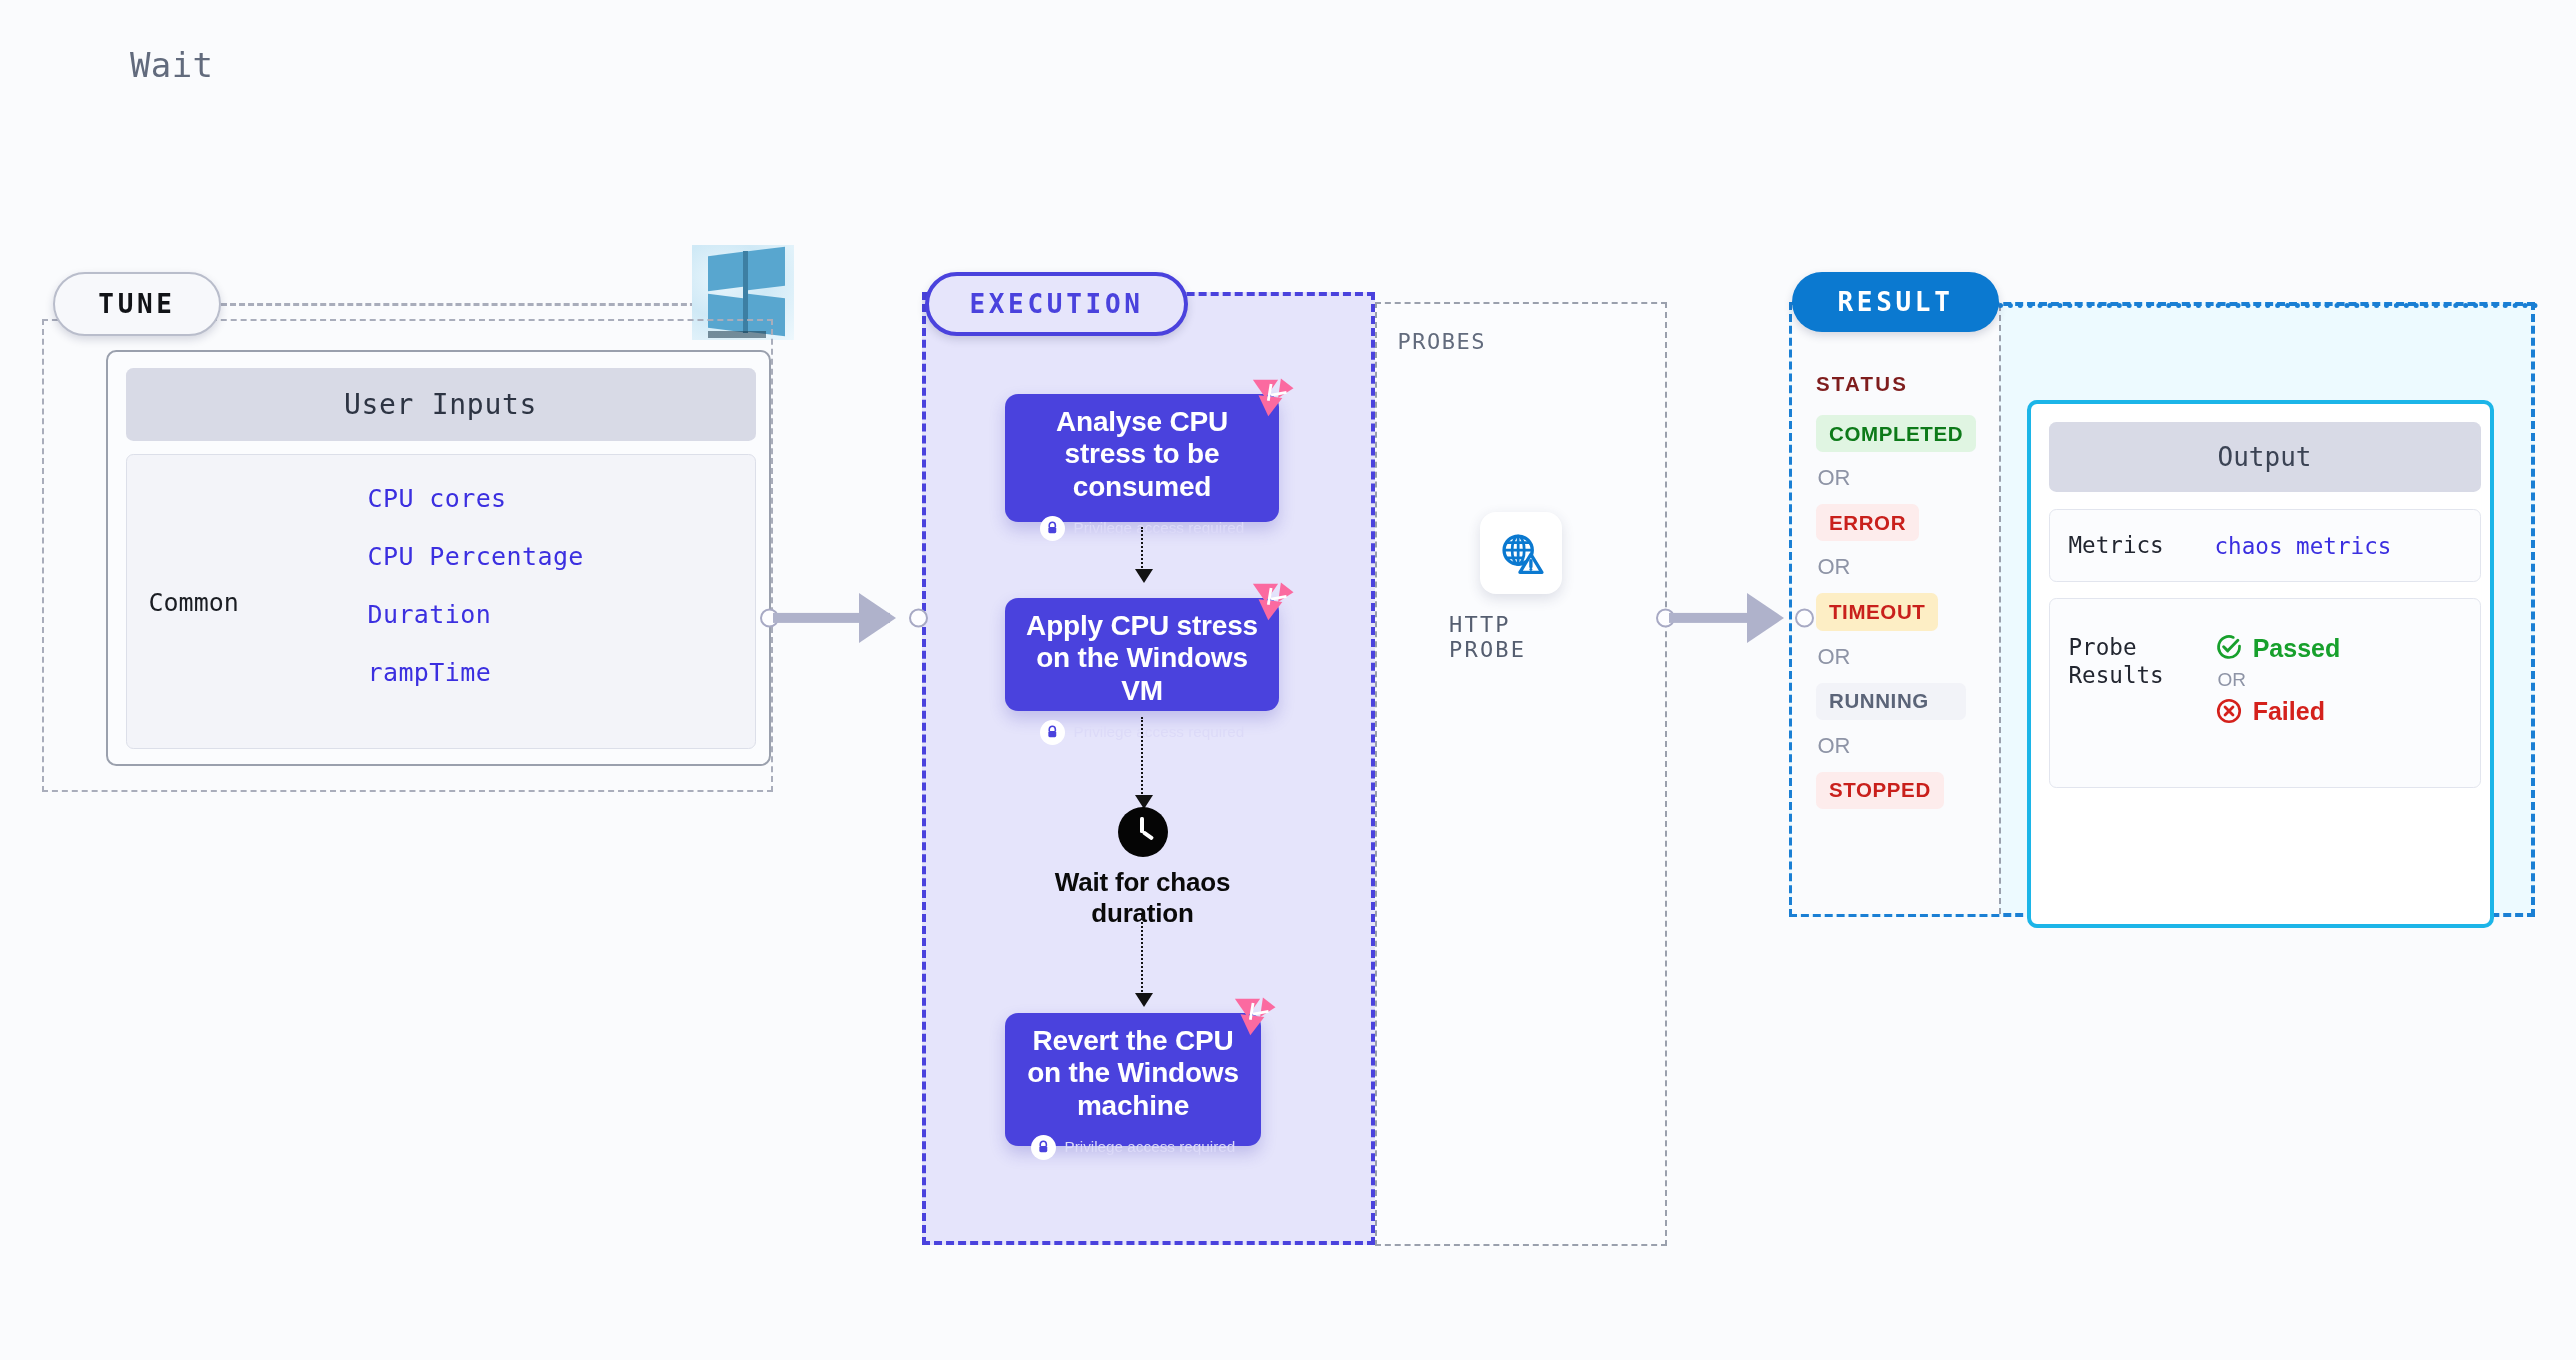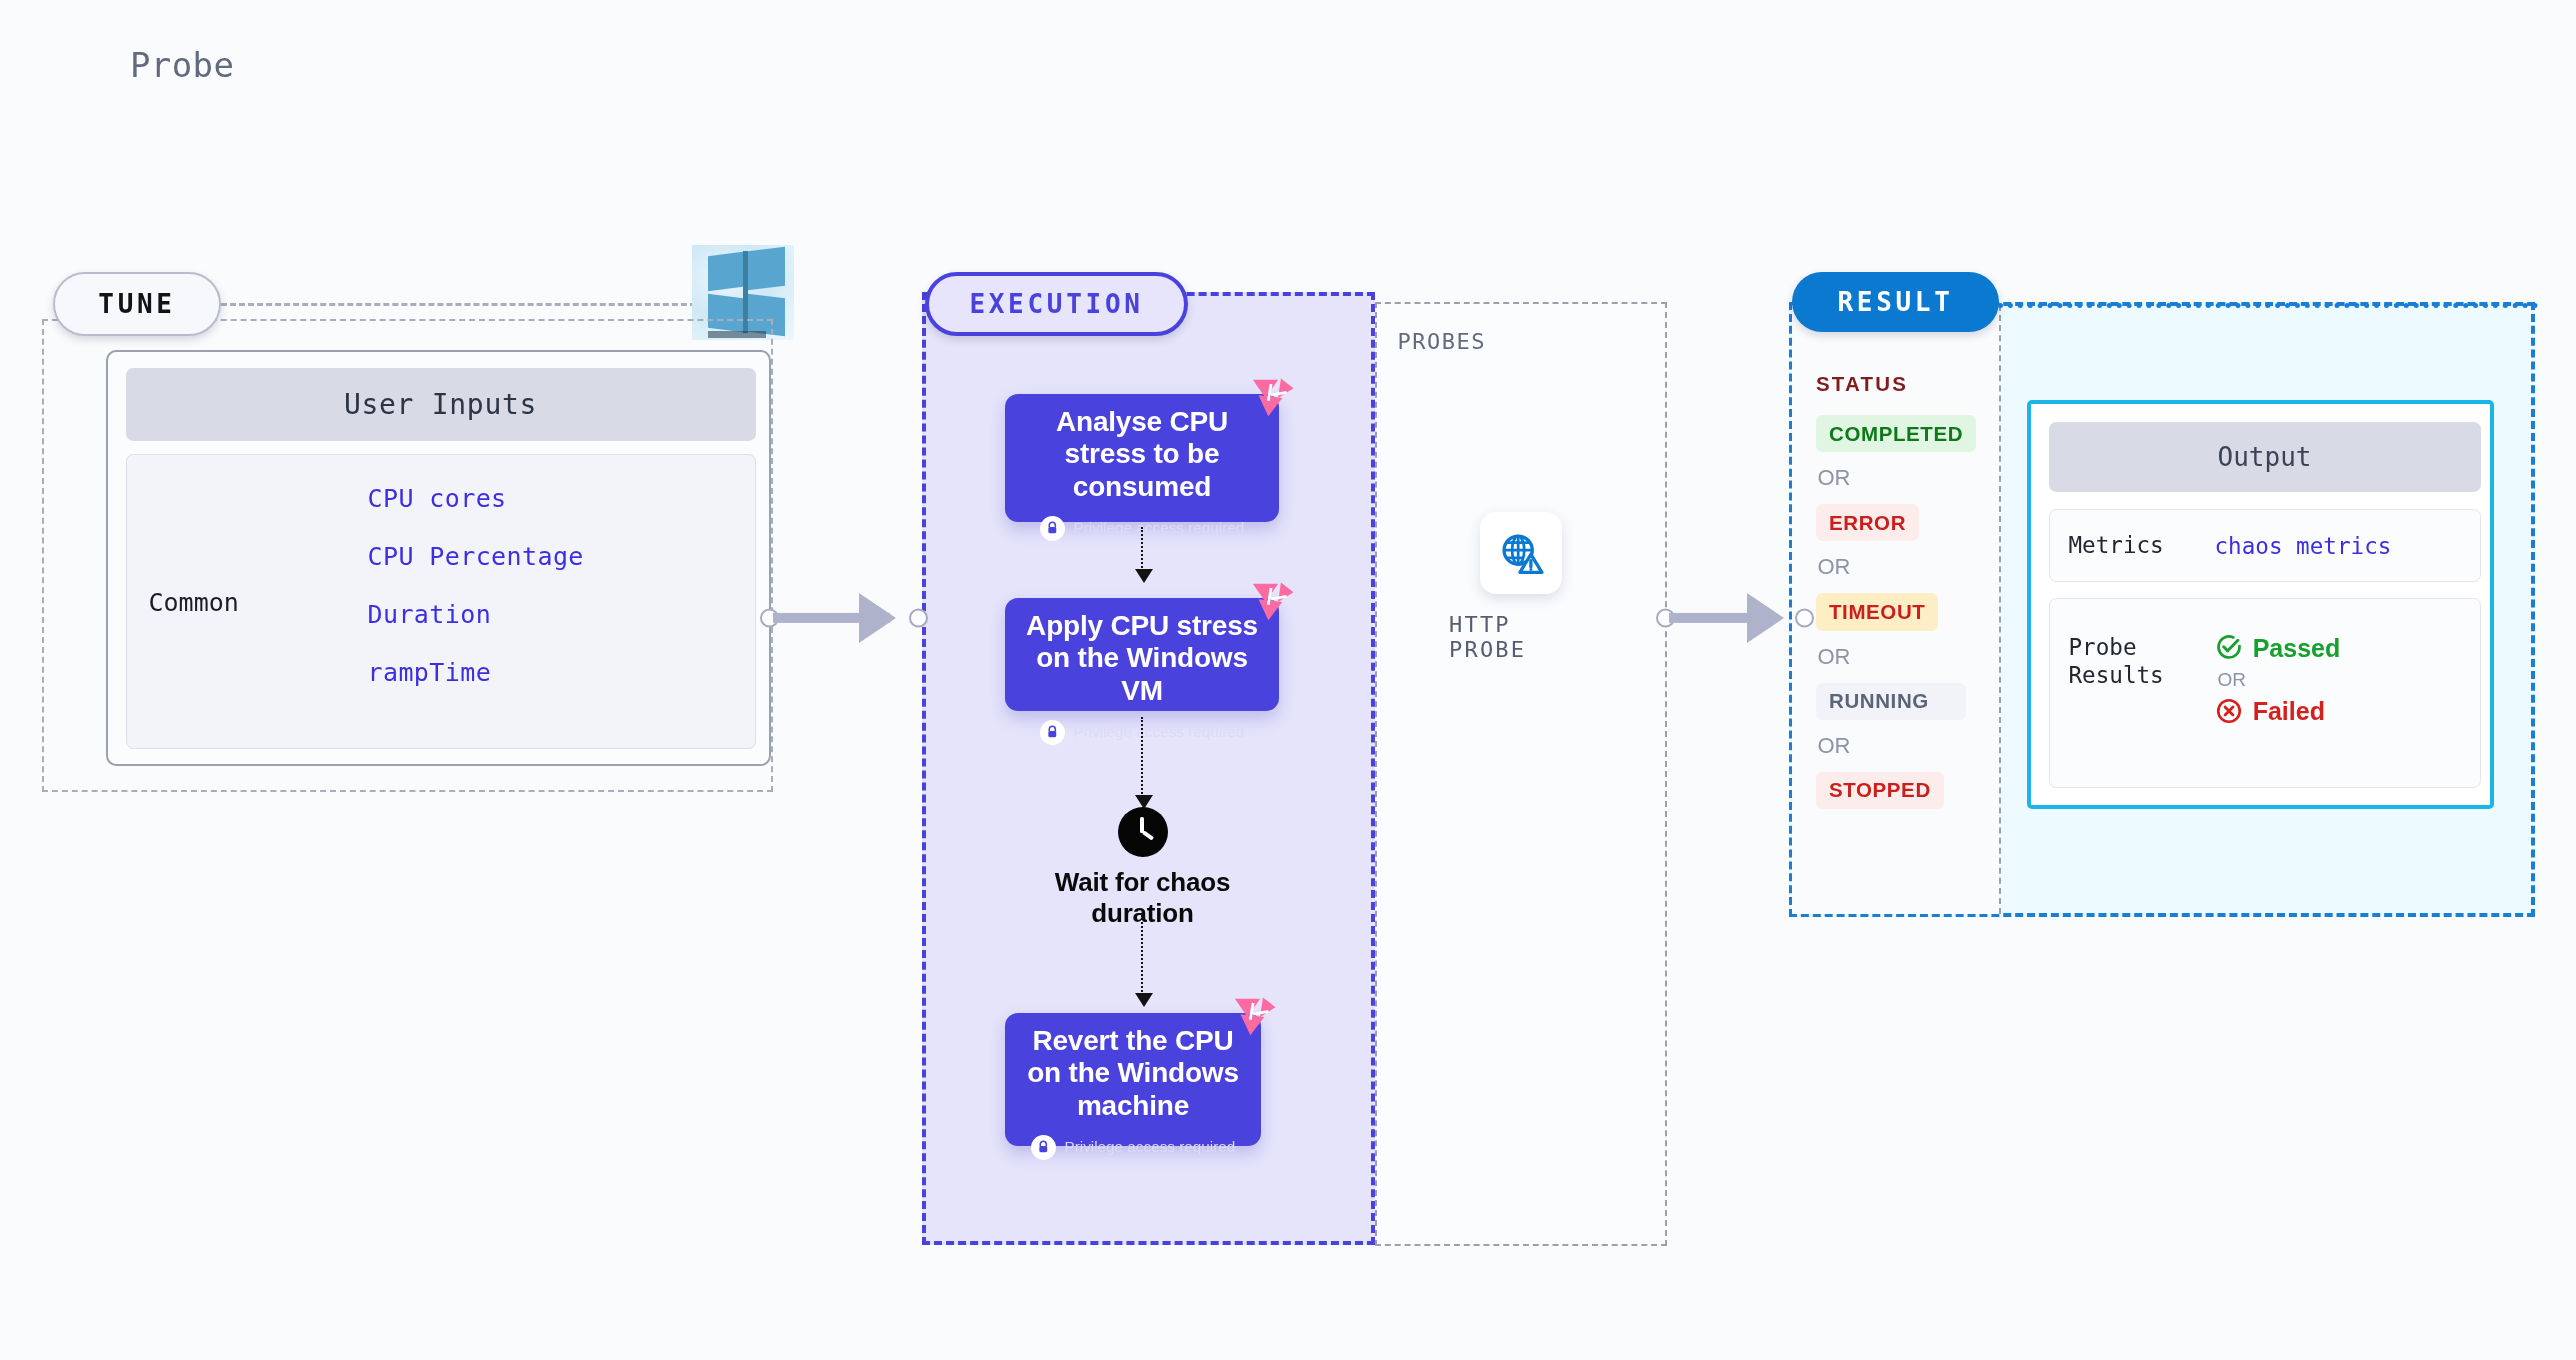--- a/index.html
+++ b/index.html
@@ -203,22 +203,22 @@
     letter-spacing: 2.2px; margin-bottom: 19px;
   }
   .badge {
     display: inline-block; border-radius: 6.6px; padding: 6.6px 13px;
     font-size: 20.5px; font-weight: bold; letter-spacing: 0.6px;
   }
   .or-text { font-size: 22px; color: #8e94a6; margin: 13px 0 13px 1.5px; }
 
   
   #output-card {
-    position: absolute; left: 2027px; top: 400px; width: 467px; height: 409px;
-    background: #ffffff; border: 4.4px solid #1cb5e8; border-radius: 5px; z-index: 4;
+    position: absolute; left: 2027px; top: 400px; width: 467px; height: 528px;
+    background: #ffffff; border: 4.4px solid #1cb5e8; border-radius: 10px; z-index: 4;
   }
   #output-header {
     position: absolute; left: 17.5px; top: 17.5px; width: 432px; height: 70px;
     background: #d8dae6; border-radius: 7.3px;
     display: flex; align-items: center; justify-content: center;
     font-family: "DejaVu Sans Mono", monospace; font-size: 26px; color: #3b4354;
   }
   .out-row {
     position: absolute; left: 17.5px; width: 432px;
     background: #fbfcfe; border: 1.5px solid #e2e5ee; border-radius: 7.3px;
@@ -255,21 +255,21 @@
     border-top: 25.6px solid transparent; border-bottom: 25.6px solid transparent;
     border-left: 37px solid #afb2cb;
   }
 </style>
 </head>
 <body>
 
 <div id="canvas">
 
   <div id="header">
-    <div class="fault-label">Probe</div>
+    <div class="fault-label">Wait</div>
   </div>
 
   <div id="tune-connector"></div>
 
   <div class="pill" id="tune-pill">
     <span>TUNE</span>
   </div>
 
   <span class="winlogo" id="tune-win-icon">
     <span class="bg"></span>

